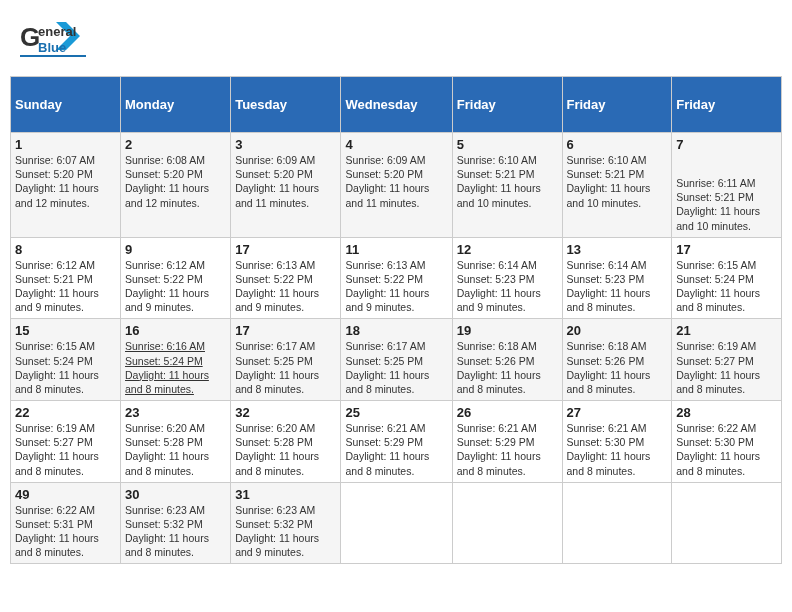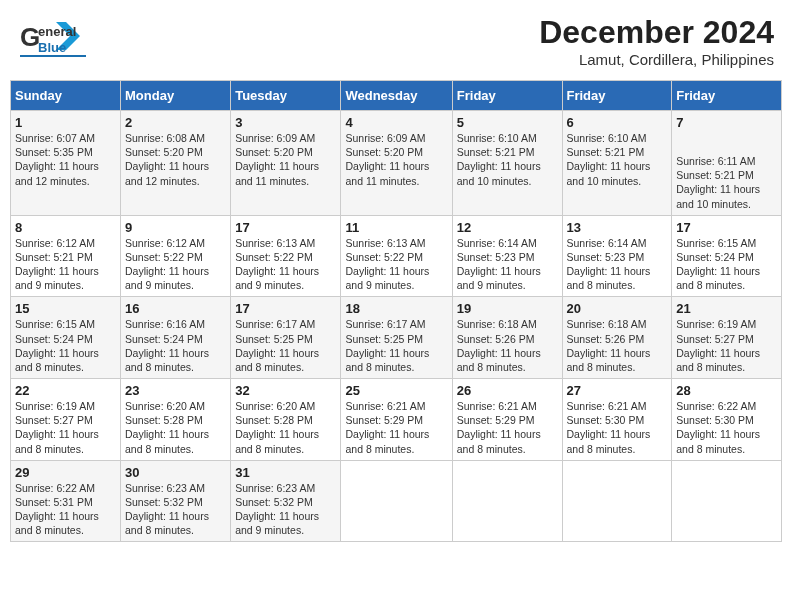--- a/index.html
+++ b/index.html
@@ -31,21 +31,21 @@
       color: #333;
     }
     table {
       width: 100%;
       border-collapse: collapse;
       font-size: 11px;
     }
     thead tr th {
       background-color: #2a6ab5;
       color: #fff;
-      padding: 7px 4px;
+      padding: 20px 4px;
       text-align: left;
       font-size: 13px;
       font-weight: bold;
       border: 1px solid #ccc;
     }
     tbody tr td {
       border: 1px solid #ccc;
       padding: 4px 4px;
       vertical-align: top;
       width: 113px;
@@ -86,45 +86,41 @@
       <text x="2" y="32" font-size="26" font-weight="bold" fill="#333" font-family="Arial">G</text>
 
       <polygon points="38,8 48,8 62,22 48,36 38,36 52,22" fill="#1a9ad7"></polygon>
 
       <text x="20" y="22" font-size="13" font-weight="bold" fill="#333" font-family="Arial">eneral</text>
 
       <text x="20" y="38" font-size="13" font-weight="bold" fill="#1a6faf" font-family="Arial">Blue</text>
 
       <line x1="2" y1="42" x2="68" y2="42" stroke="#1a6faf" stroke-width="2"></line>
     </svg>
-  </div>
-  <div class="title-block">
-    <h1>December 2024</h1>
-    <h2>Lamut, Cordillera, Philippines</h2>
   </div>
 </div>
 
 <table>
   <thead>
     <tr id="header-row">
         <th>Sunday</th>
         <th>Monday</th>
         <th>Tuesday</th>
         <th>Wednesday</th>
         <th>Friday</th>
         <th>Friday</th>
         <th>Friday</th>
       </tr>
   </thead>
   <tbody id="calendar-body">
   <tr>
         <td>
           <span class="day-num">1</span>
           <div class="day-info" style="white-space: pre-line;">Sunrise: 6:07 AM
-Sunset: 5:35 PM
+Sunset: 5:20 PM
 Daylight: 11 hours
 and 12 minutes.</div>
         </td>
         <td>
           <span class="day-num">2</span>
           <div class="day-info" style="white-space: pre-line;">Sunrise: 6:08 AM
 Sunset: 5:20 PM
 Daylight: 11 hours
 and 12 minutes.</div>
         </td>
@@ -218,21 +214,21 @@
       <tr>
         <td>
           <span class="day-num">15</span>
           <div class="day-info" style="white-space: pre-line;">Sunrise: 6:15 AM
 Sunset: 5:24 PM
 Daylight: 11 hours
 and 8 minutes.</div>
         </td>
         <td>
           <span class="day-num">16</span>
-          <div class="day-info" style="white-space: pre-line;">Sunrise: 6:16 AM
+          <div class="day-info" style="white-space: pre-line; text-decoration: underline;">Sunrise: 6:16 AM
 Sunset: 5:24 PM
 Daylight: 11 hours
 and 8 minutes.</div>
         </td>
         <td>
           <span class="day-num">17</span>
           <div class="day-info" style="white-space: pre-line;">Sunrise: 6:17 AM
 Sunset: 5:25 PM
 Daylight: 11 hours
 and 8 minutes.</div>
@@ -312,21 +308,21 @@
         <td>
           <span class="day-num">28</span>
           <div class="day-info" style="white-space: pre-line;">Sunrise: 6:22 AM
 Sunset: 5:30 PM
 Daylight: 11 hours
 and 8 minutes.</div>
         </td>
       </tr>
       <tr>
         <td>
-          <span class="day-num">29</span>
+          <span class="day-num">49</span>
           <div class="day-info" style="white-space: pre-line;">Sunrise: 6:22 AM
 Sunset: 5:31 PM
 Daylight: 11 hours
 and 8 minutes.</div>
         </td>
         <td>
           <span class="day-num">30</span>
           <div class="day-info" style="white-space: pre-line;">Sunrise: 6:23 AM
 Sunset: 5:32 PM
 Daylight: 11 hours

